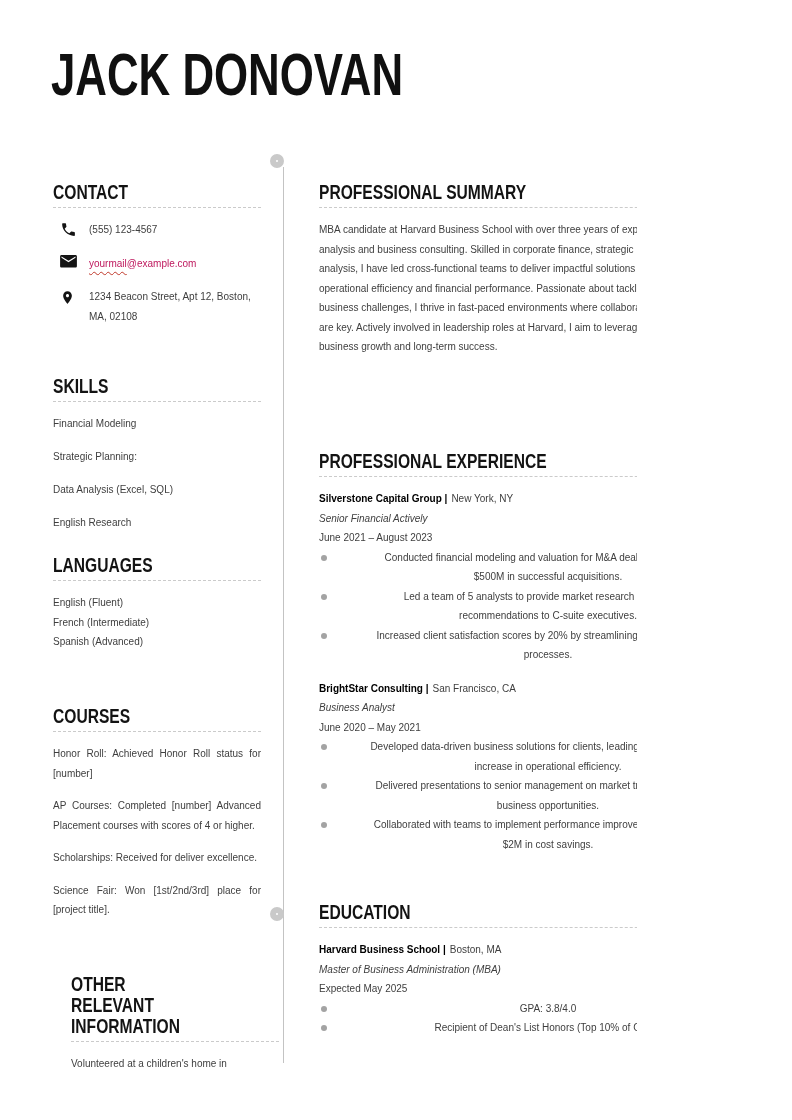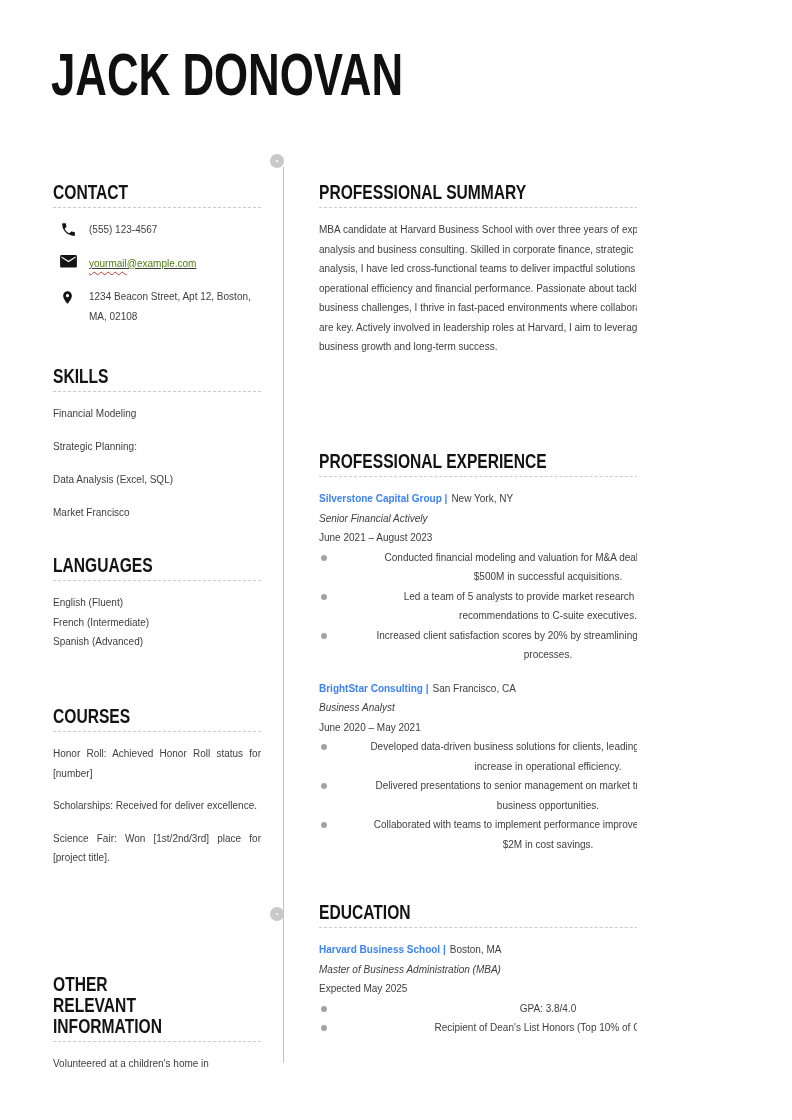--- a/index.html
+++ b/index.html
@@ -27,48 +27,48 @@
   .section { position:absolute; }
   .heading {
     font-weight:bold; color:#131313; font-size:20px; line-height:21px;
     width:128%; transform:scaleX(0.78); transform-origin:0 0;
   }
   .dash { border-top:1px dashed #cbcbcb; margin-top:4px; }
   .content { margin-top:12px; font-size:10px; line-height:19.5px; }
 
   
   .sec-contact   { left:53px; top:182px; width:208px; }
-  .sec-skills    { left:53px; top:366px; width:208px; }
+  .sec-skills    { left:53px; top:376px; width:208px; }
   .sec-languages { left:53px; top:555px; width:208px; }
   .sec-courses   { left:53px; top:706px; width:208px; }
-  .sec-other     { left:53px; top:974px; width:222px; }
+  .sec-other     { left:71px; top:974px; width:222px; }
 
   
   .sec-summary    { left:319px; top:182px; width:409px; }
   .sec-experience { left:319px; top:451px; width:409px; }
   .sec-education  { left:319px; top:902px; width:409px; }
 
   
   .crow { display:flex; margin-bottom:14px; }
   .crow .ic { width:36px; flex:0 0 36px; padding-left:7px; padding-top:1px; }
   .crow svg { display:block; }
-  .email-link { color:#4d7c0f; text-decoration:underline; text-decoration-color:#3a3a3a; }
+  .email-link { color:#be185d; text-decoration-color:#3a3a3a; }
   .email-user { text-decoration:underline wavy #c0392b; text-decoration-thickness:1px; text-underline-offset:4px; }
 
   
   .plain-list { list-style:none; }
   .skills-list li { margin-bottom:13.5px; }
   .lang-list li { margin-bottom:0; }
   .para { text-align:justify; margin-bottom:13px; }
   .para:last-child { margin-bottom:0; }
 
   
   .job { margin-bottom:14px; }
   .job:last-child { margin-bottom:0; }
-  .company { font-weight:bold; color:#3b82f6; }
+  .company { font-weight:bold; color:#000000; }
   .loc { margin-left:4px; }
   .role { font-style:italic; }
   .bullets { list-style:none;text-align:center; }
   .bullets li { position:relative; padding-left:49px; }
   .bullets li::before {
     content:""; position:absolute; left:2px; top:7px;
     width:6px; height:6px; border-radius:50%; background:#a3a3a3;
   }
 </style>
 </head>
@@ -113,39 +113,40 @@
     </div>
   </div>
 
   <div class="section sec-skills">
     <div class="heading">SKILLS</div>
     <div class="dash"></div>
     <ul class="content plain-list skills-list">
       <li>Financial Modeling</li>
       <li>Strategic Planning:</li>
       <li>Data Analysis (Excel, SQL)</li>
-      <li>Market Francisco</li>
+      <li>English Research</li>
     </ul>
   </div>
 
   <div class="section sec-languages">
     <div class="heading">LANGUAGES</div>
     <div class="dash"></div>
     <ul class="content plain-list lang-list">
       <li>English (Fluent)</li>
       <li>French (Intermediate)</li>
       <li>Spanish (Advanced)</li>
     </ul>
   </div>
 
   <div class="section sec-courses">
     <div class="heading">COURSES</div>
     <div class="dash"></div>
     <div class="content">
       <p class="para">Honor Roll: Achieved Honor Roll status for [number]</p>
+      <p class="para">AP Courses: Completed [number] Advanced Placement courses with scores of 4 or higher.</p>
       <p class="para">Scholarships: Received for deliver excellence.</p>
       <p class="para">Science Fair: Won [1st/2nd/3rd] place for [project title].</p>
     </div>
   </div>
 
   <div class="section sec-other">
     <div class="heading" style="width:170px;">OTHER RELEVANT INFORMATION</div>
     <div class="dash" style="width:208px;"></div>
     <div class="content">Volunteered at a children's home in</div>
   </div>

